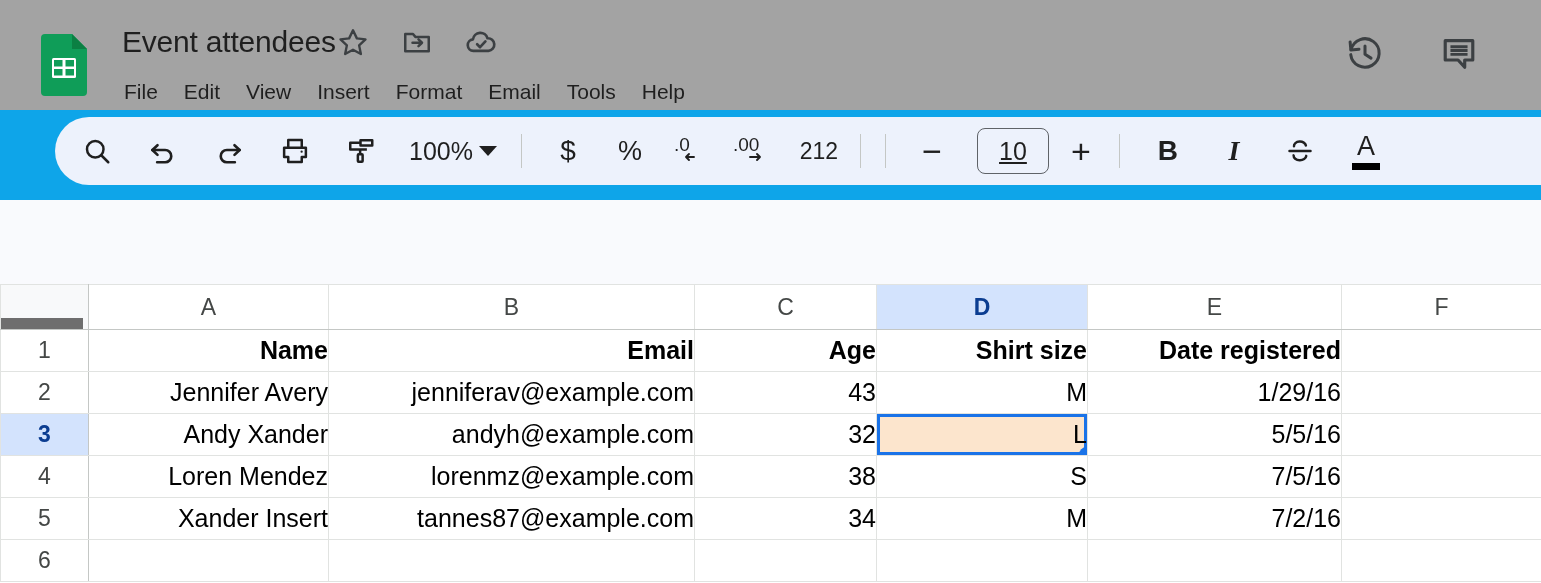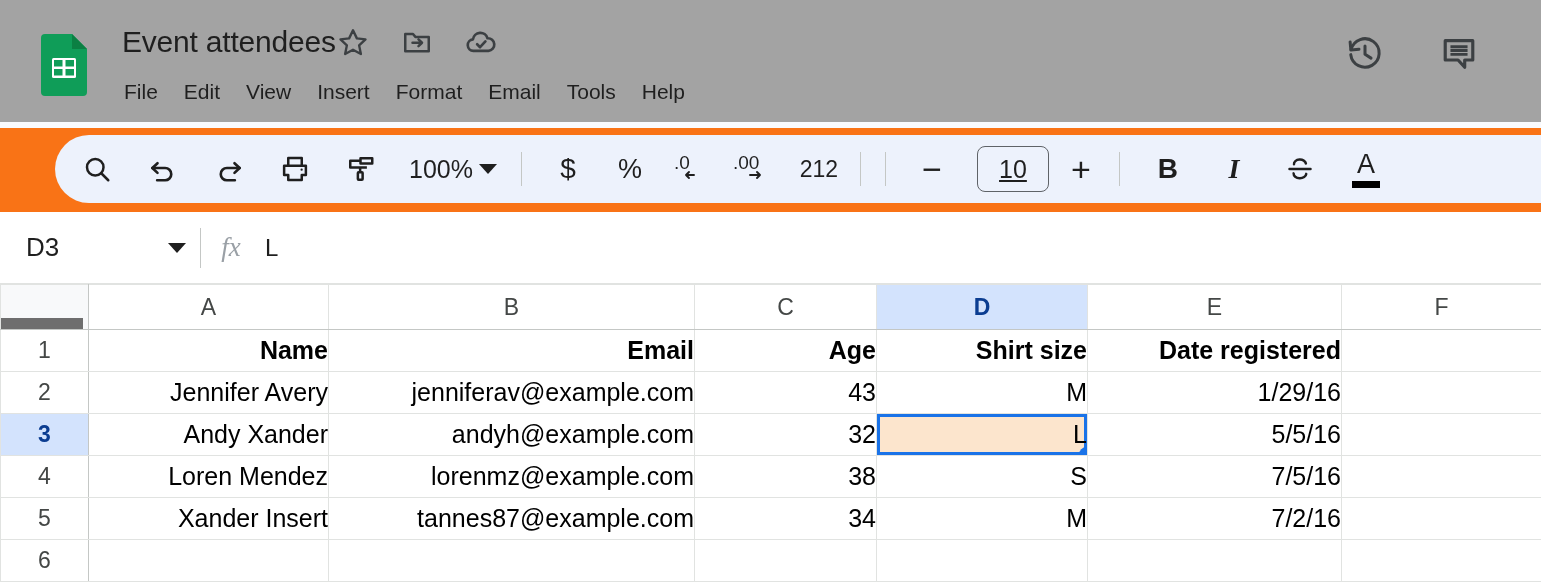--- a/index.html
+++ b/index.html
@@ -98,24 +98,24 @@
     align-items: center;
     justify-content: center;
     color: #3c4043;
     cursor: pointer;
   }
 
   
   .toolbar-wrap {
     position: absolute;
     left: 0;
-    top: 128px;
+    top: 110px;
     width: 1541px;
     height: 90px;
-    background: #f97316;
+    background: #0ea5e9;
   }
   .toolbar {
     position: absolute;
     left: 55px;
     top: 7px;
     right: 0;
     height: 68px;
     background: #edf2fc;
     border-radius: 34px 0 0 34px;
     display: flex;
@@ -542,29 +542,20 @@
       </div>
 
       <div class="tb-btn textcolor-btn" style="margin-left:14px;">
         <span class="textcolor-A">A</span>
         <span class="textcolor-bar"></span>
       </div>
 
     </div>
   </div>
 
-  <div class="formula-bar">
-    <div class="namebox">
-      <span class="namebox-val">D3</span>
-      <span class="namebox-caret"></span>
-    </div>
-    <div class="fb-sep"></div>
-    <div class="fx-icon">fx</div>
-    <div class="formula-content">L</div>
-  </div>
 
   <div class="grid">
     <table class="grid-table">
       <colgroup>
         <col style="width:88px">
         <col style="width:240px">
         <col style="width:366px">
         <col style="width:182px">
         <col style="width:211px">
         <col style="width:254px">

